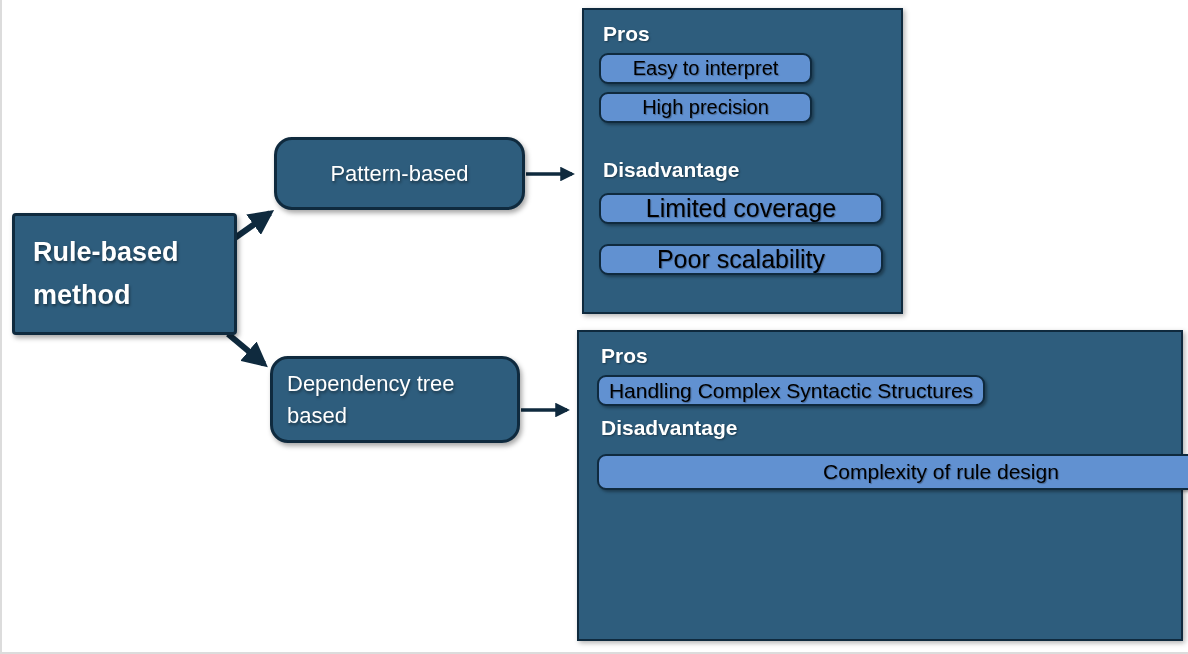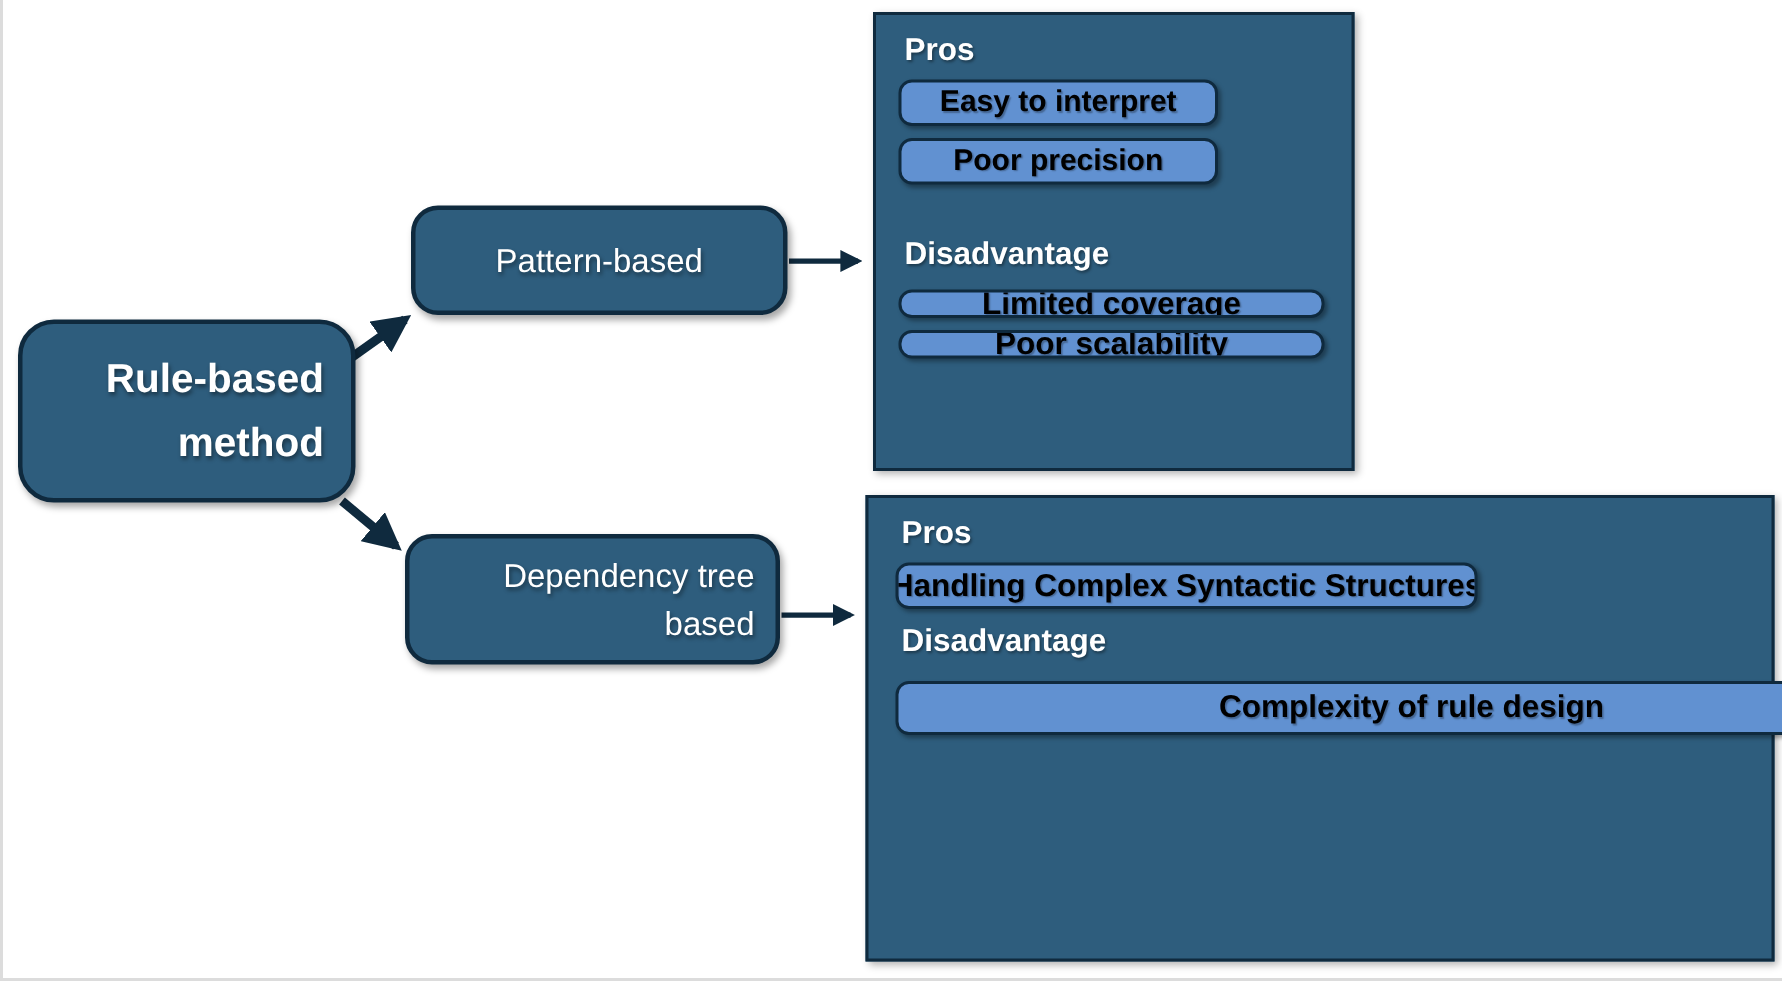--- a/index.html
+++ b/index.html
@@ -15,27 +15,27 @@
   }
   .slide{
     position:relative;width:1188px;height:654px;background:#ffffff;
     border-left:2px solid var(--slide-border);
     border-bottom:2px solid var(--slide-border);
   }
   .connectors{position:absolute;left:0;top:0;width:1188px;height:654px;pointer-events:none}
 
   .node{
     position:absolute;display:flex;align-items:center;justify-content:center;
-    text-align:right;background:var(--node-bg);
+    text-align:left;background:var(--node-bg);
     border:3px solid var(--outline);color:var(--text-light);
     box-shadow:2px 3px 5px rgba(0,0,0,.35);
     text-shadow:1px 2px 3px rgba(0,0,0,.45);
   }
   .node-root{
-    left:10px;top:213px;width:225px;height:122px;border-radius:24px;
+    left:10px;top:213px;width:225px;height:122px;border-radius:4px;
     font-size:27px;font-weight:700;line-height:1.6;padding:0 18px;
   }
   .node-pattern{
     left:272px;top:137px;width:251px;height:73px;border-radius:18px;
     font-size:22px;line-height:1.45;padding:0 14px;
   }
   .node-dependency{
     left:268px;top:356px;width:250px;height:87px;border-radius:18px;
     font-size:22px;line-height:1.45;padding:12px 14px;
   }
@@ -50,27 +50,27 @@
   .heading{
     color:var(--text-light);font-size:21px;font-weight:600;
     margin:2px 0 7px 4px;text-shadow:1px 1px 2px rgba(0,0,0,.4);
   }
   .panel-pattern .heading-cons{margin-top:35px;margin-bottom:11px}
   .panel-dependency .heading-cons{margin-top:10px;margin-bottom:14px}
 
   .pill{
     display:flex;align-items:center;justify-content:center;text-align:center;
     background:var(--pill-bg);border:2px solid var(--outline);border-radius:9px;
-    color:var(--text-dark);font-weight:700;
+    color:var(--text-dark);font-weight:400;
     box-shadow:2px 2px 3px rgba(0,0,0,.35);
     text-shadow:1px 1px 1px rgba(0,0,0,.3);
     white-space:nowrap;overflow:hidden;
   }
   .panel-pattern .pill-pro{width:213px;height:31px;margin-bottom:8px;font-size:20px}
-  .panel-pattern .pill-con{width:284px;height:19px;margin-bottom:8px;font-size:21px}
+  .panel-pattern .pill-con{width:284px;height:31px;margin-bottom:20px;font-size:25px}
   .panel-dependency .pill-pro{width:388px;height:31px;margin-bottom:9px;font-size:21px}
   .panel-dependency .pill-con{width:688px;height:36px;margin-bottom:11px;font-size:21px}
 </style>
 </head>
 <body>
 
 <div class="slide">
 
   <svg class="connectors" viewBox="0 0 1188 654" xmlns="http://www.w3.org/2000/svg">
     <defs>
@@ -92,21 +92,21 @@
     <span>Pattern-based</span>
   </div>
 
   <div class="node node-dependency">
     <span>Dependency tree based</span>
   </div>
 
   <div class="panel panel-pattern">
     <div class="heading heading-pros">Pros</div>
     <div class="pill pill-pro">Easy to interpret</div>
-    <div class="pill pill-pro">Poor precision</div>
+    <div class="pill pill-pro">High precision</div>
     <div class="heading heading-cons">Disadvantage</div>
     <div class="pill pill-con">Limited coverage</div>
     <div class="pill pill-con">Poor scalability</div>
   </div>
 
   <div class="panel panel-dependency">
     <div class="heading heading-pros">Pros</div>
     <div class="pill pill-pro">Handling Complex Syntactic Structures</div>
     <div class="heading heading-cons">Disadvantage</div>
     <div class="pill pill-con">Complexity of rule design</div>

